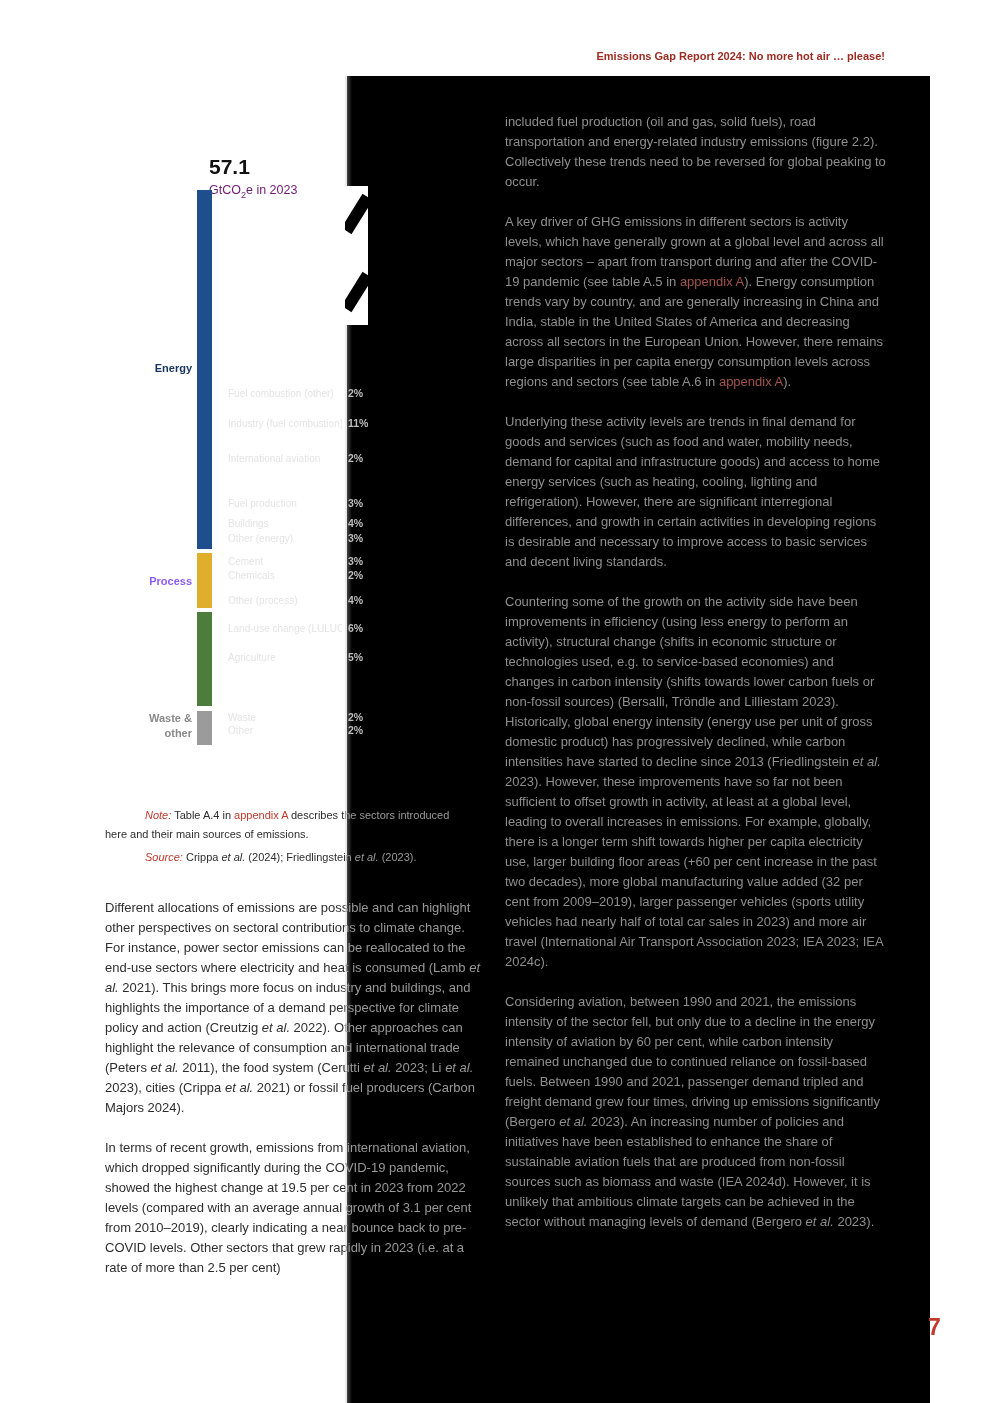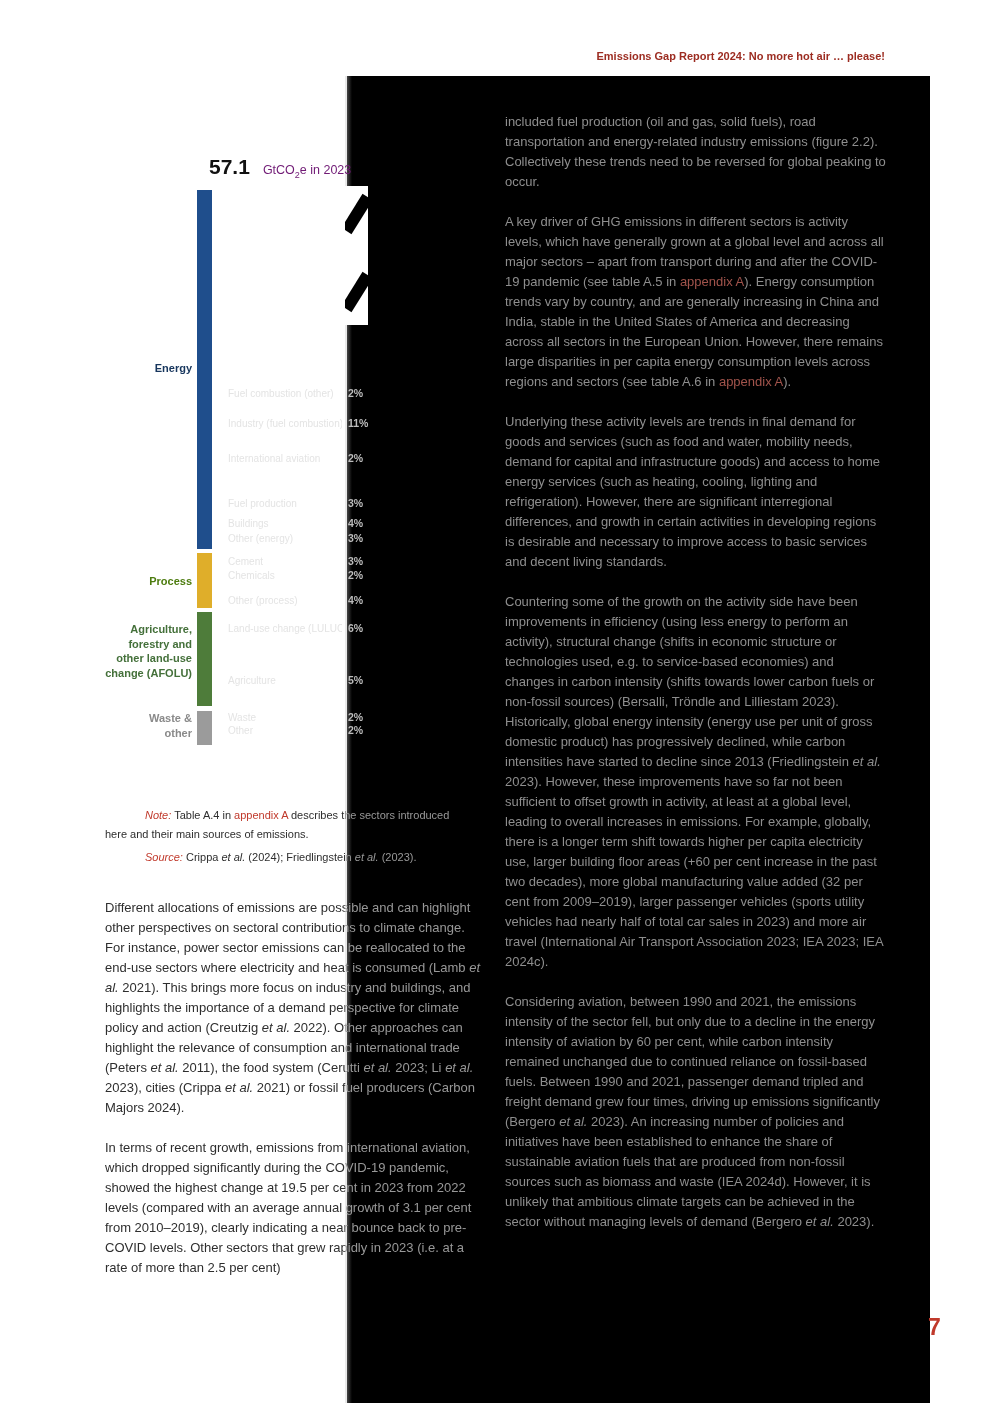--- a/index.html
+++ b/index.html
@@ -16,32 +16,32 @@
   .overlay{
     position:absolute;left:345px;top:76px;width:585px;height:1327px;
     background:#000;z-index:1;border-left:2px solid #e9e9e9;box-sizing:border-box;
   }
   .overlay::before{
     content:"";position:absolute;left:0;top:0;bottom:0;width:5px;
     background:linear-gradient(90deg,#454545,#000);
   }
   
   .chart{position:absolute;left:0;top:0;width:500px;height:800px;z-index:2;}
-  .ctitle{position:absolute;left:209px;top:155px;display:flex;align-items:baseline;gap:13px;white-space:nowrap;}
+  .ctitle{position:absolute;left:209px;top:155px;display:flex;align-items:baseline;gap:4px;white-space:nowrap;flex-direction:column;}
   .tval{font-size:21px;font-weight:bold;color:#111;}
   .tunit{font-size:12.5px;color:#701a75;}
   .tunit sub{font-size:9px;}
   .barseg{position:absolute;left:197px;width:15px;}
   .seg-energy{top:190px;height:359px;background:#1f4e8c;}
   .seg-process{top:553px;height:55px;background:#dfae2a;}
   .seg-afolu{top:612px;height:94px;background:#4e7c3a;}
   .seg-waste{top:711px;height:34px;background:#9b9b9b;}
   .glabel{position:absolute;text-align:right;font-weight:bold;font-size:11px;line-height:14.5px;}
   .gl-energy{left:60px;width:132px;top:361px;color:#17365d;}
-  .gl-process{left:60px;width:132px;top:574px;color:#4d7c0f;}
+  .gl-process{left:60px;width:132px;top:574px;color:#8b5cf6;}
   .gl-afolu{left:104px;width:88px;top:622px;color:#44703a;}
   .gl-waste{left:132px;width:60px;top:711px;color:#8a8a8a;}
   .crow{position:absolute;left:228px;width:220px;height:13px;font-size:10px;line-height:12px;}
   .clabel{position:absolute;left:0;top:1px;width:114px;color:#e4e4e4;white-space:nowrap;overflow:hidden;}
   .cpct{position:absolute;left:120px;top:0;font-size:10.5px;font-weight:bold;color:#bdbdbd;}
   .callout{position:absolute;left:345px;top:186px;width:23px;height:139px;background:#fff;overflow:hidden;z-index:3;}
   .cstripe{position:absolute;left:-8px;width:40px;height:12px;background:#000;transform:rotate(-58deg);}
   
   .noteblk{position:absolute;left:105px;top:806px;width:360px;font-size:11px;line-height:19px;z-index:2;}
   .noteblk .layer{position:absolute;left:0;top:0;width:100%;}
@@ -79,21 +79,20 @@
       <span class="tunit"><span>GtCO</span><sub>2</sub><span>e in 2023</span></span>
     </div>
 
     <div class="barseg seg-energy"></div>
     <div class="barseg seg-process"></div>
     <div class="barseg seg-afolu"></div>
     <div class="barseg seg-waste"></div>
 
     <div class="glabel gl-energy">Energy</div>
     <div class="glabel gl-process">Process</div>
-    <div class="glabel gl-afolu">Agriculture, forestry and other land-use change (AFOLU)</div>
     <div class="glabel gl-waste">Waste &amp; other</div>
 
     <div class="crow" style="top:387px">
         <span class="clabel">Fuel combustion (other)</span>
         <span class="cpct">2%</span>
       </div>
     <div class="crow" style="top:417px">
         <span class="clabel">Industry (fuel combustion)</span>
         <span class="cpct">11%</span>
       </div>
@@ -122,21 +121,21 @@
         <span class="cpct">2%</span>
       </div>
     <div class="crow" style="top:594px">
         <span class="clabel">Other (process)</span>
         <span class="cpct">4%</span>
       </div>
     <div class="crow" style="top:622px">
         <span class="clabel">Land-use change (LULUCF)</span>
         <span class="cpct">6%</span>
       </div>
-    <div class="crow" style="top:674px">
+    <div class="crow" style="top:651px">
         <span class="clabel">Agriculture</span>
         <span class="cpct">5%</span>
       </div>
     <div class="crow" style="top:711px">
         <span class="clabel">Waste</span>
         <span class="cpct">2%</span>
       </div>
     <div class="crow" style="top:724px">
         <span class="clabel">Other</span>
         <span class="cpct">2%</span>

